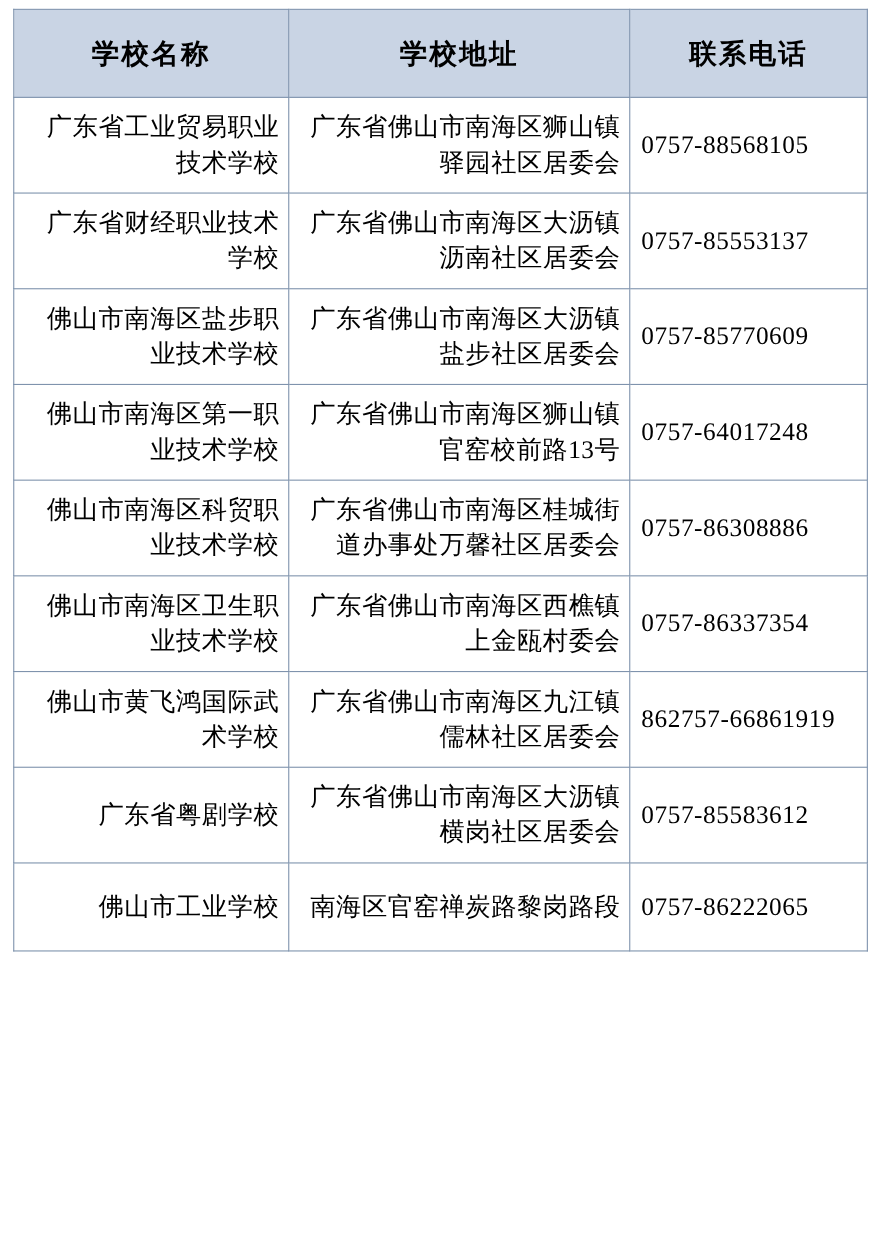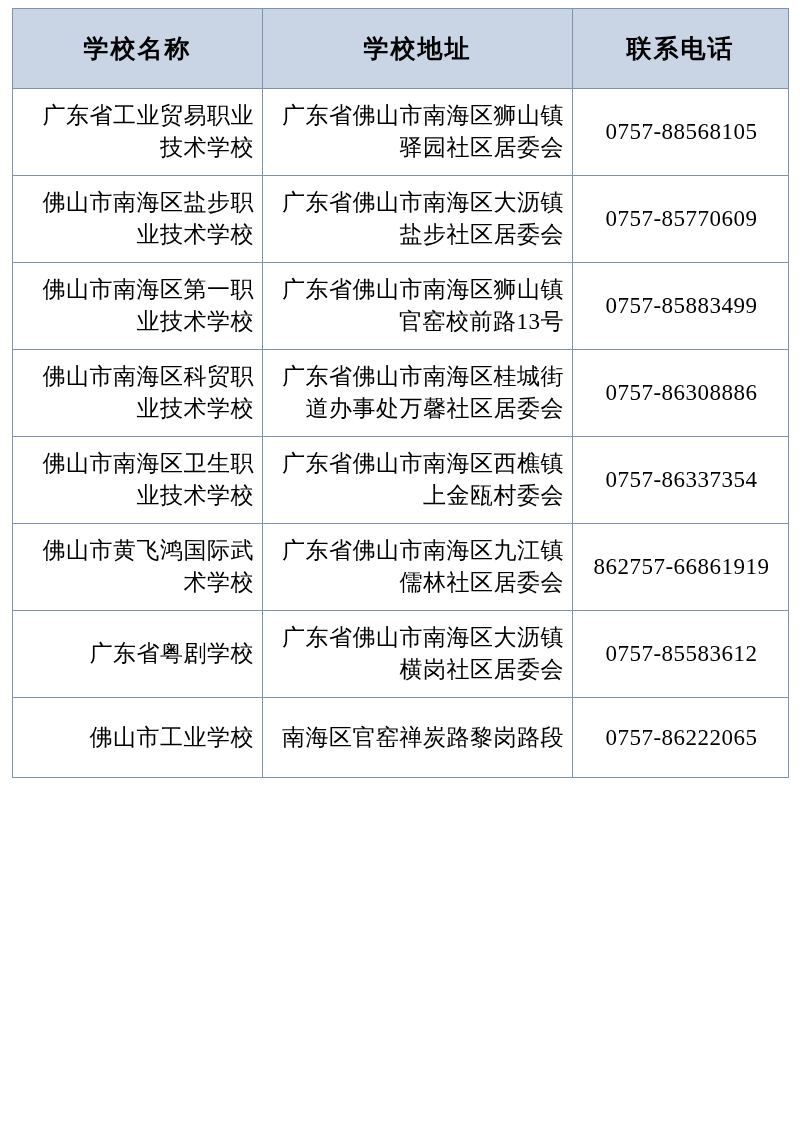--- a/index.html
+++ b/index.html
@@ -51,21 +51,21 @@
     font-size: 23px;
     line-height: 32px;
     padding: 6px 8px 6px 10px;
     height: 87px;
   }
   td.cell-name, td.cell-addr {
     text-align: right;
     letter-spacing: 0.5px;
   }
   td.cell-phone {
-    text-align: center;
+    text-align: left;
     padding-left: 14px;
     letter-spacing: 0.5px;
     white-space: nowrap;
   }
   
   table.school-table tbody tr:last-child td {
     height: 80px;
   }
 </style>
 </head>
@@ -85,28 +85,33 @@
         <th>联系电话</th>
       </tr>
     </thead>
     <tbody>
       <tr>
         <td class="cell-name">广东省工业贸易职业技术学校</td>
         <td class="cell-addr">广东省佛山市南海区狮山镇驿园社区居委会</td>
         <td class="cell-phone">0757-88568105</td>
       </tr>
       <tr>
+        <td class="cell-name">广东省财经职业技术学校</td>
+        <td class="cell-addr">广东省佛山市南海区大沥镇沥南社区居委会</td>
+        <td class="cell-phone">0757-85553137</td>
+      </tr>
+      <tr>
         <td class="cell-name">佛山市南海区盐步职业技术学校</td>
         <td class="cell-addr">广东省佛山市南海区大沥镇盐步社区居委会</td>
         <td class="cell-phone">0757-85770609</td>
       </tr>
       <tr>
         <td class="cell-name">佛山市南海区第一职业技术学校</td>
         <td class="cell-addr">广东省佛山市南海区狮山镇官窑校前路13号</td>
-        <td class="cell-phone">0757-85883499</td>
+        <td class="cell-phone">0757-64017248</td>
       </tr>
       <tr>
         <td class="cell-name">佛山市南海区科贸职业技术学校</td>
         <td class="cell-addr">广东省佛山市南海区桂城街道办事处万馨社区居委会</td>
         <td class="cell-phone">0757-86308886</td>
       </tr>
       <tr>
         <td class="cell-name">佛山市南海区卫生职业技术学校</td>
         <td class="cell-addr">广东省佛山市南海区西樵镇上金瓯村委会</td>
         <td class="cell-phone">0757-86337354</td>

